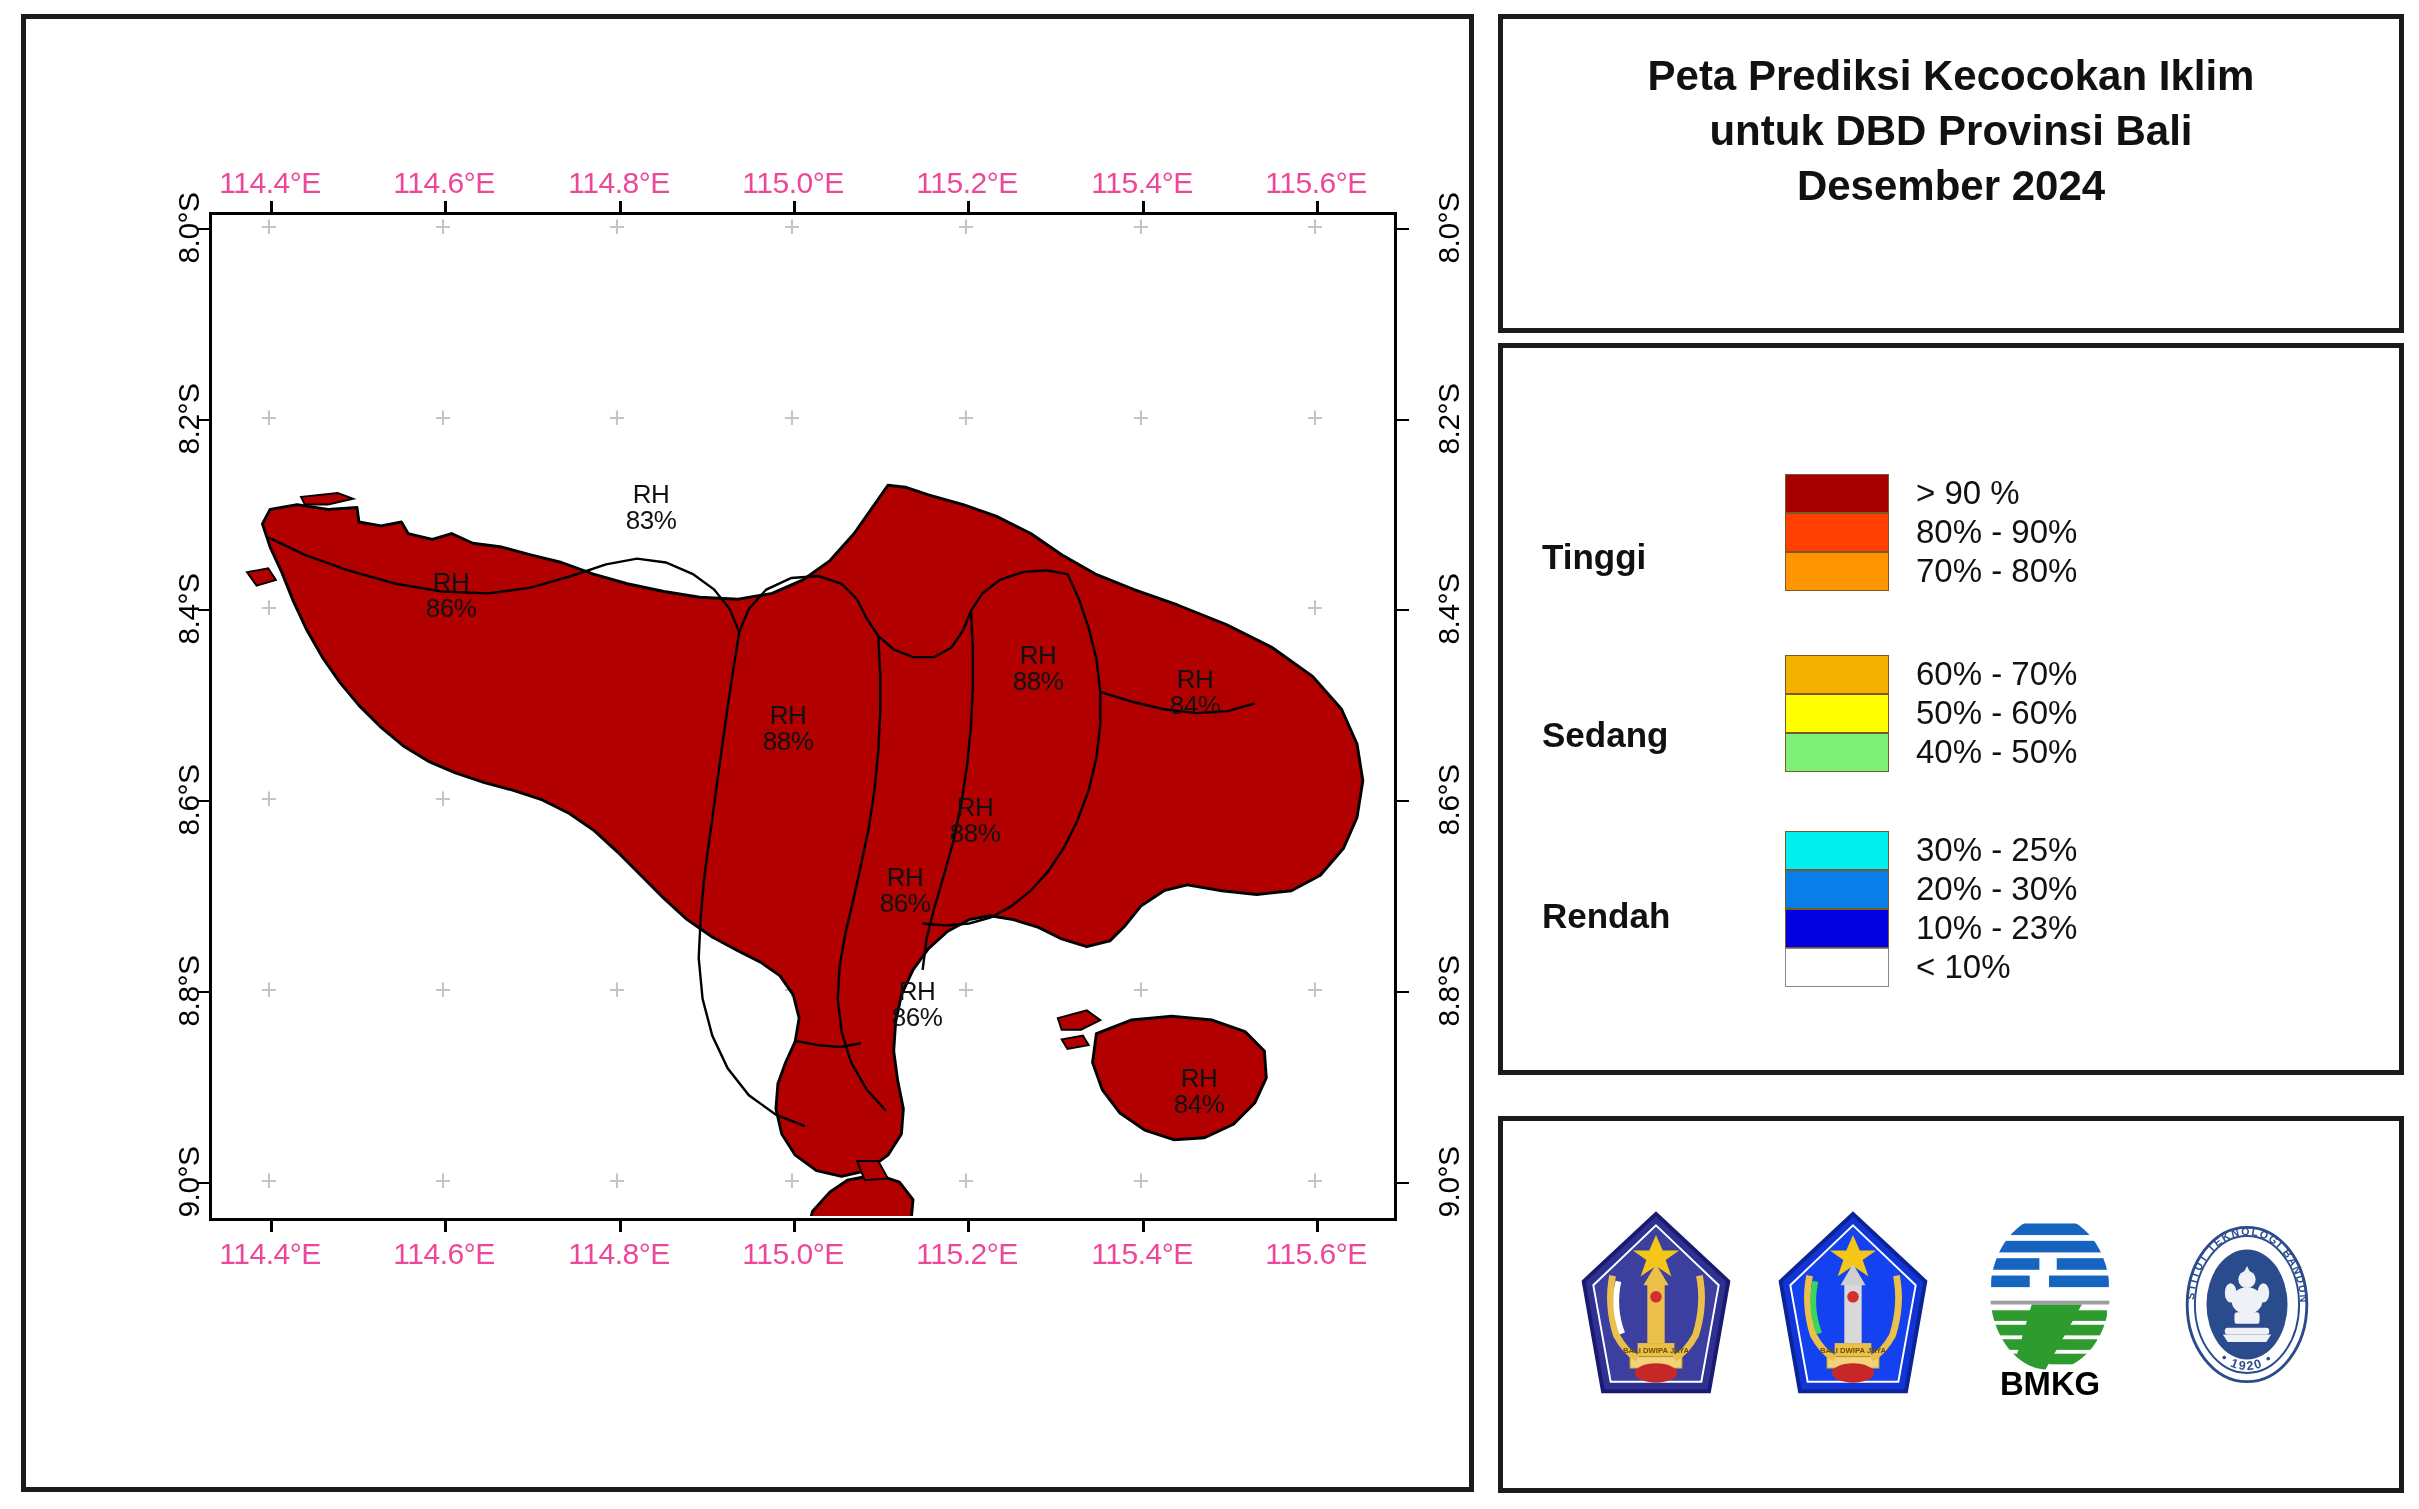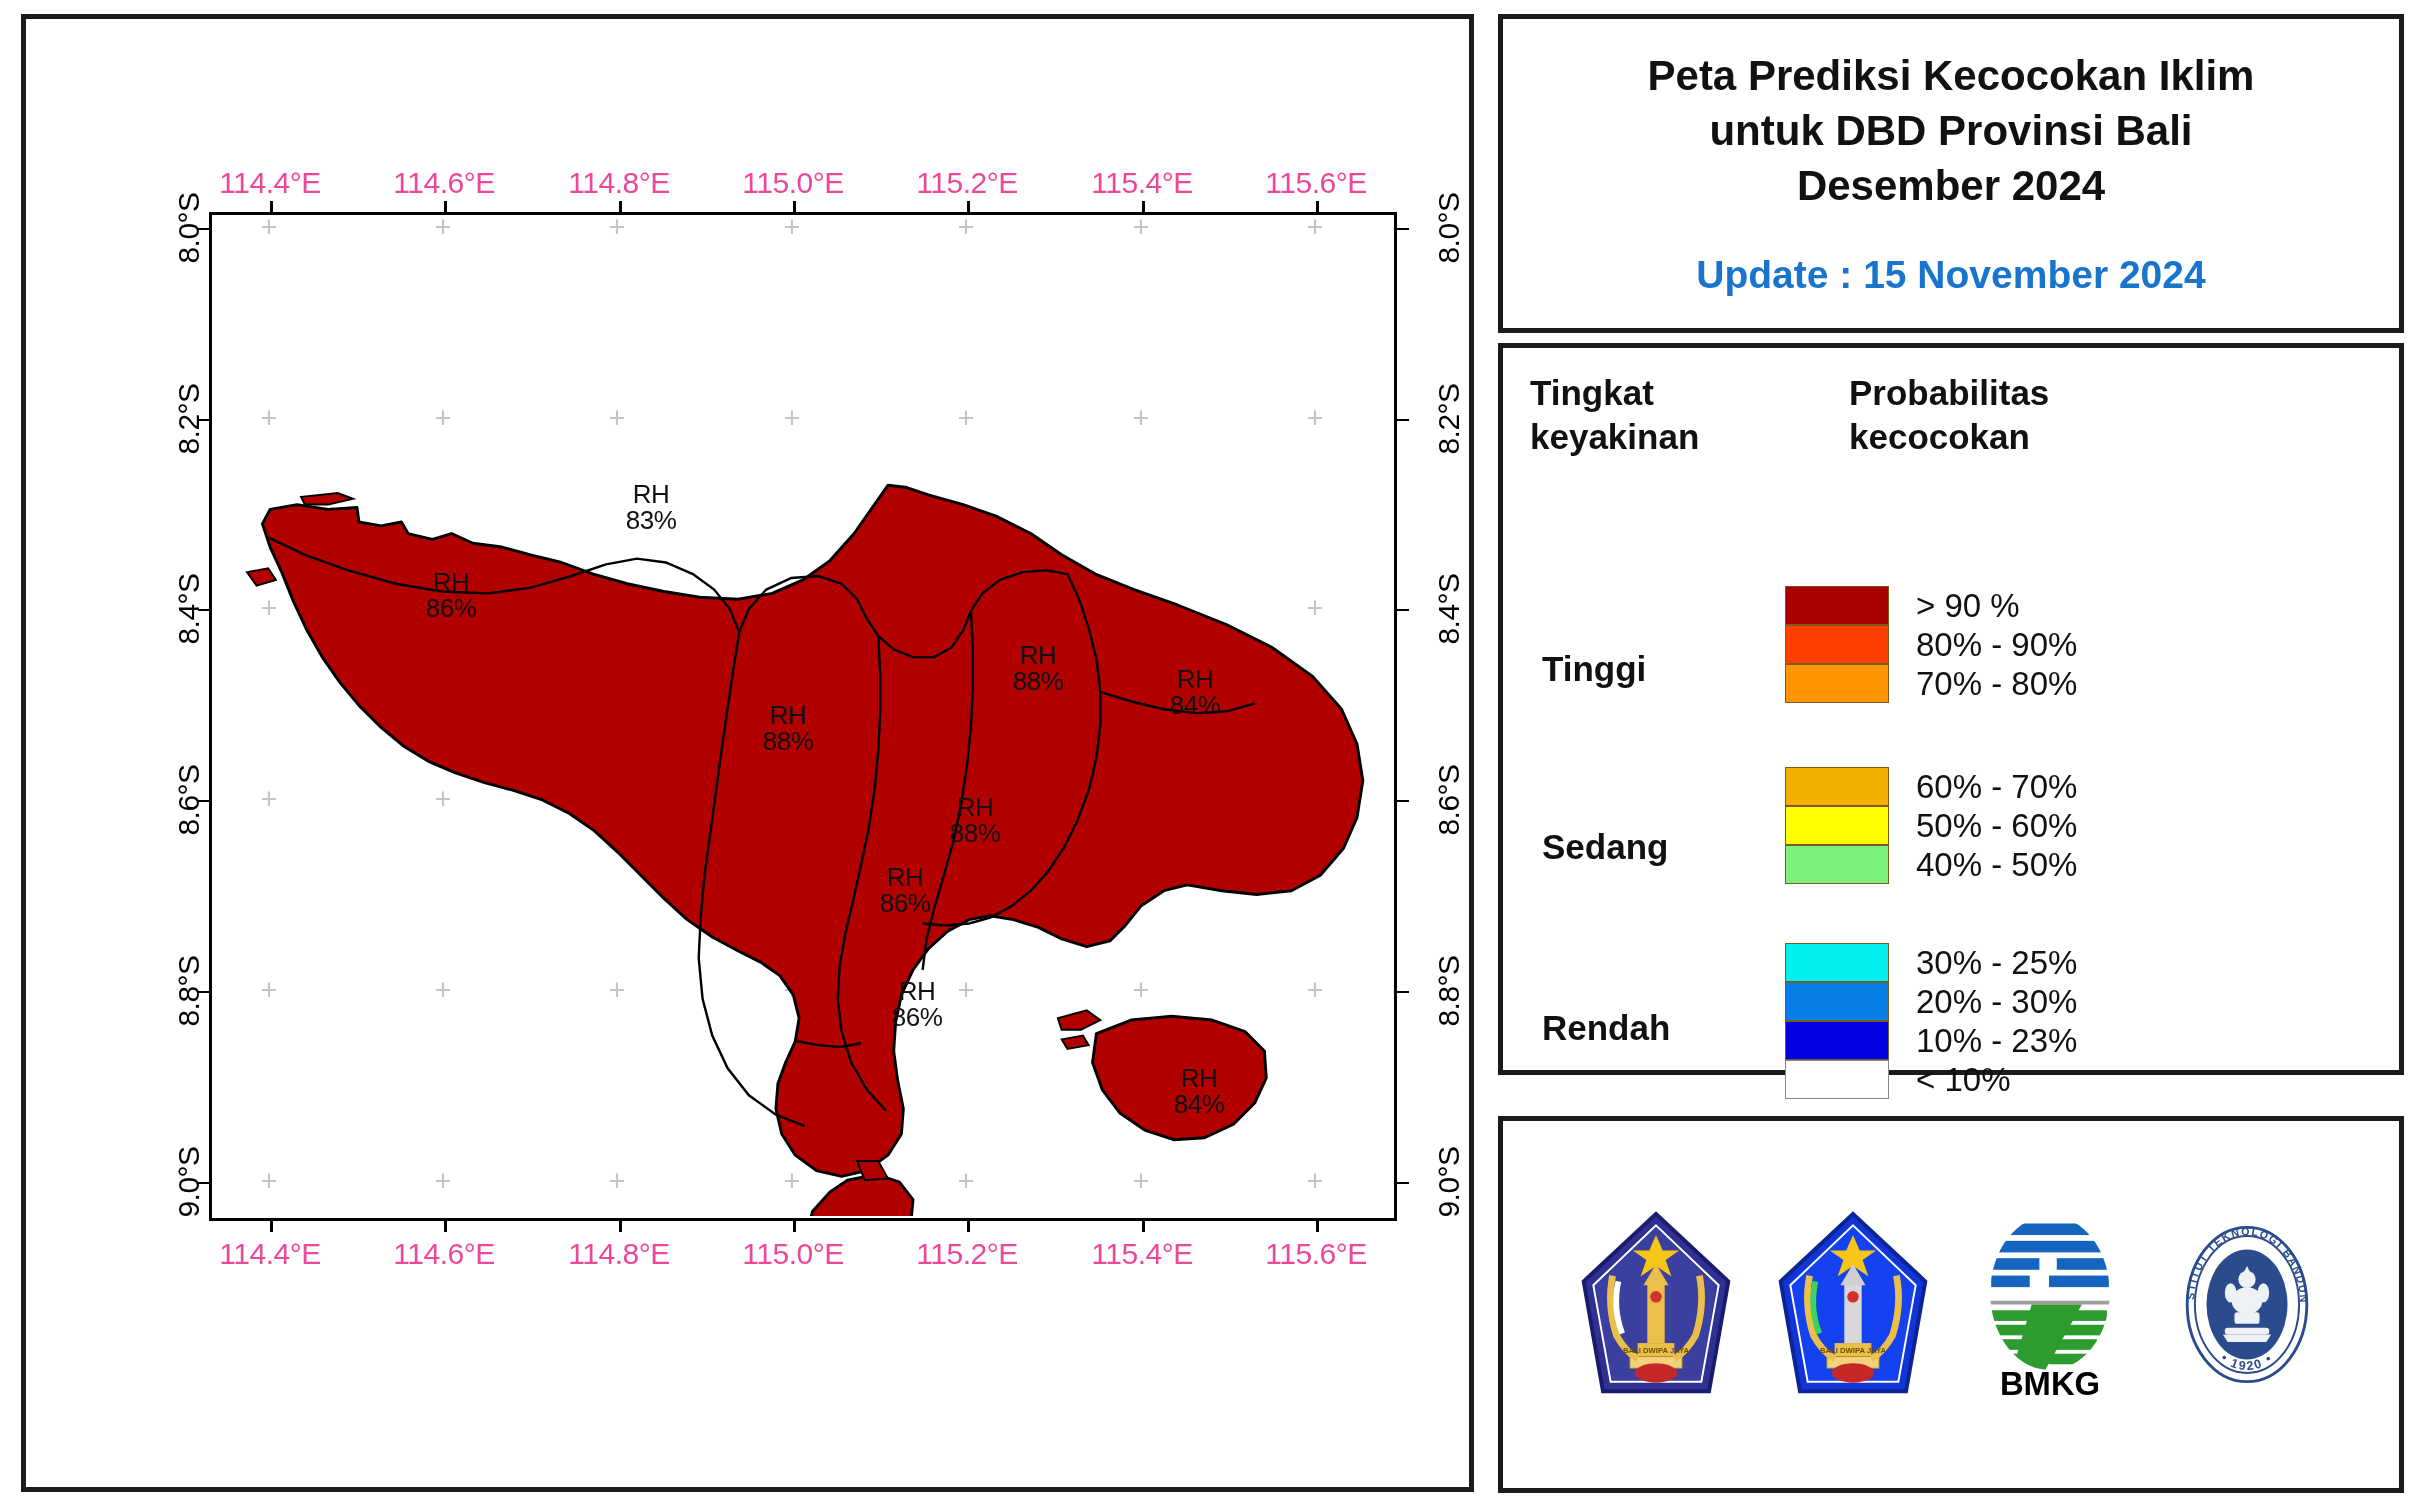--- a/index.html
+++ b/index.html
@@ -293,34 +293,23 @@
       </div>
     </div>
   </div>
 
   <div class="right-col">
 
     <div class="box title-box">
       <div class="title-line">Peta Prediksi Kecocokan Iklim</div>
       <div class="title-line">untuk DBD Provinsi Bali</div>
       <div class="title-line">Desember 2024</div>
-      <div class="update-line">Update : 15 November 2024</div>
     </div>
 
     <div class="box legend-box">
-      <div class="legend-head">
-        <div class="lh-col1">
-          <div class="lh-txt">Tingkat</div>
-          <div class="lh-txt">keyakinan</div>
-        </div>
-        <div class="lh-col2">
-          <div class="lh-txt">Probabilitas</div>
-          <div class="lh-txt">kecocokan</div>
-        </div>
-      </div>
 
       <div class="legend-body">
         <div class="lv-label" style="top:189px;">Tinggi</div>
         <div class="lv-label" style="top:367px;">Sedang</div>
         <div class="lv-label" style="top:548px;">Rendah</div>
 
         <div class="swatch-group" id="sw-high" style="top:126px;">
             <div class="swatch-row">
               <div class="swatch" style="background: rgb(168, 0, 0);"></div>
               <span class="sw-txt">&gt; 90 %</span>

